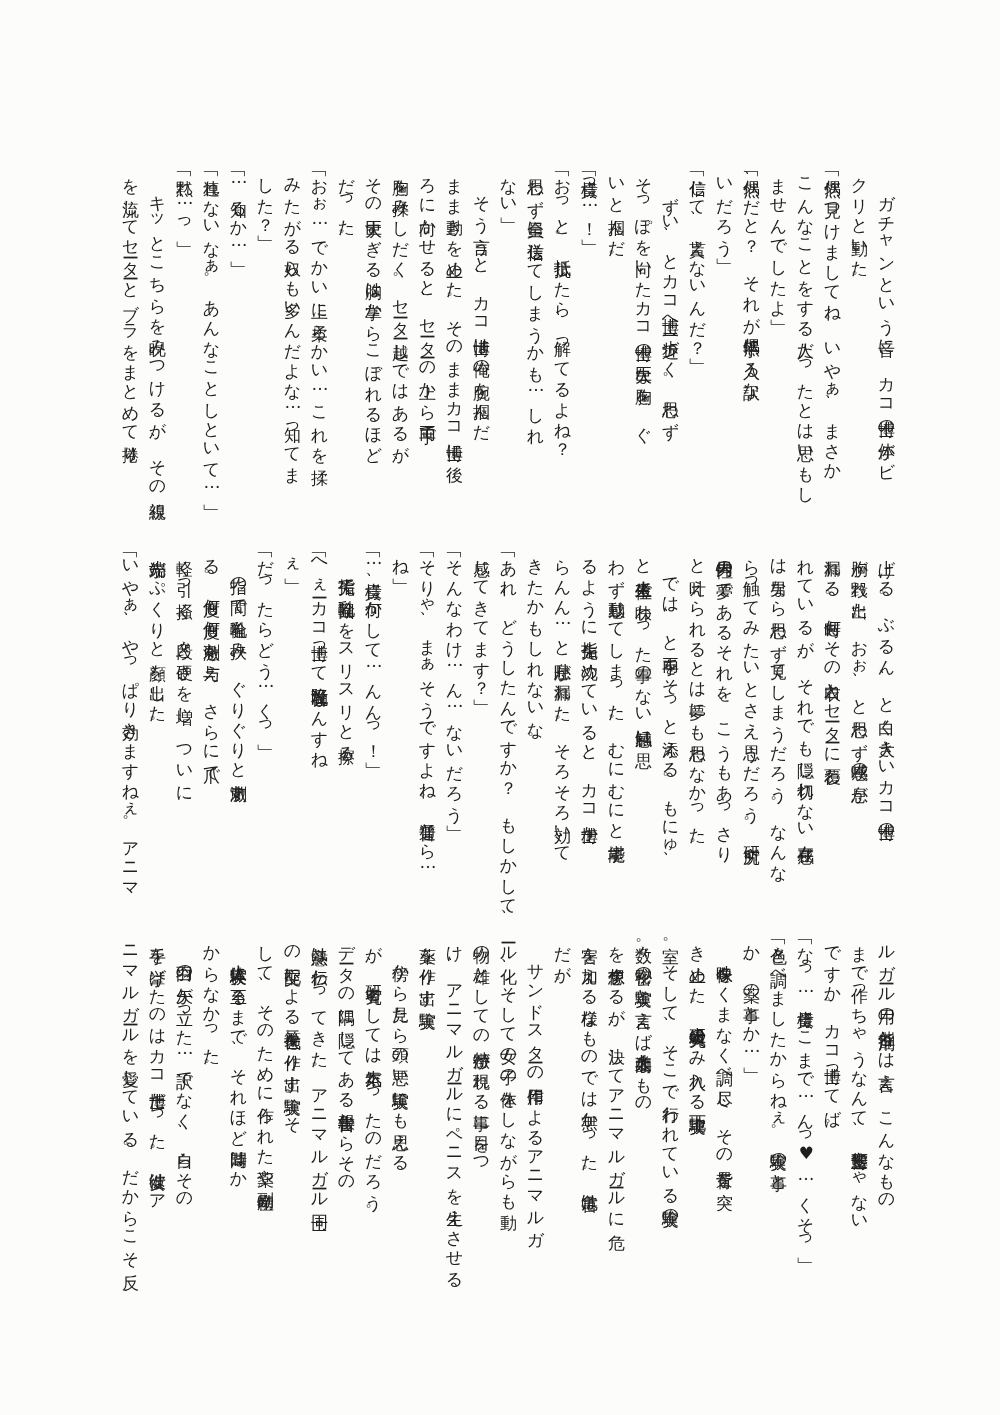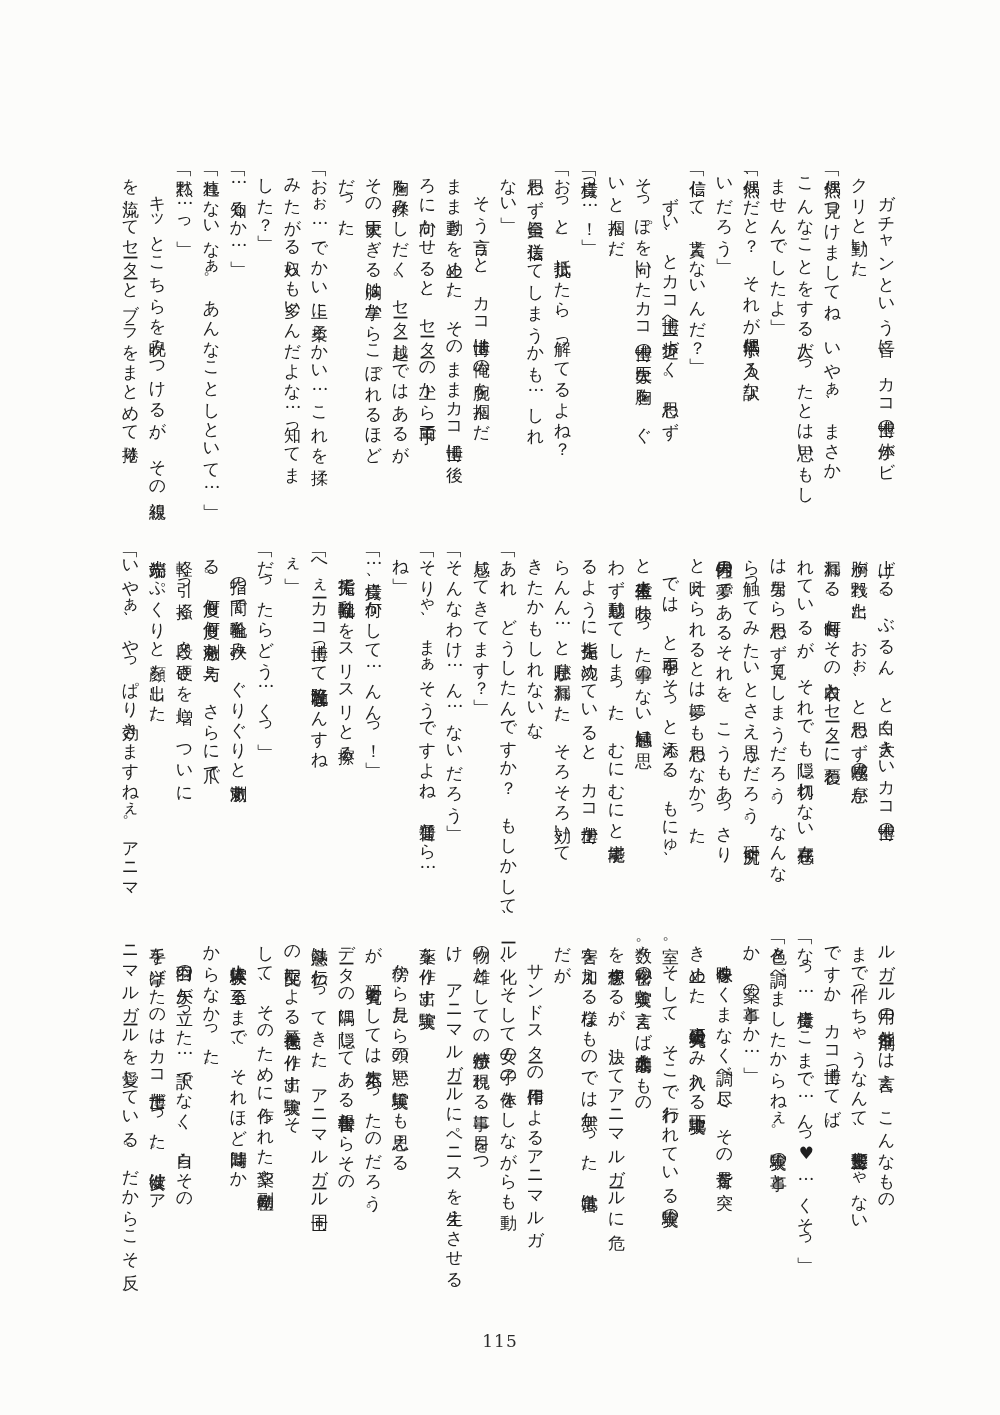--- a/index.html
+++ b/index.html
@@ -136,14 +136,13 @@
       <div class="col">データの隅に隠してある報告書からその</div>
       <div class="col">熱意は伝わってきた。アニマルガール同士</div>
       <div class="col">の交配による第二世代を作り出す実験。そ</div>
       <div class="col">して、そのために作られた薬や副産物。</div>
       <div class="col indent">人体実験に至るまで、それほど時間はか</div>
       <div class="col">からなかった。</div>
       <div class="col indent">白羽の矢が立った…訳でなく、自らその</div>
       <div class="col">手を挙げたのはカコ博士だった。彼女はア</div>
       <div class="col">ニマルガールを愛している。だからこそ反</div>
     </div>
-  <div class="page-number">115</div>
 </div>
 
 </body></html>

